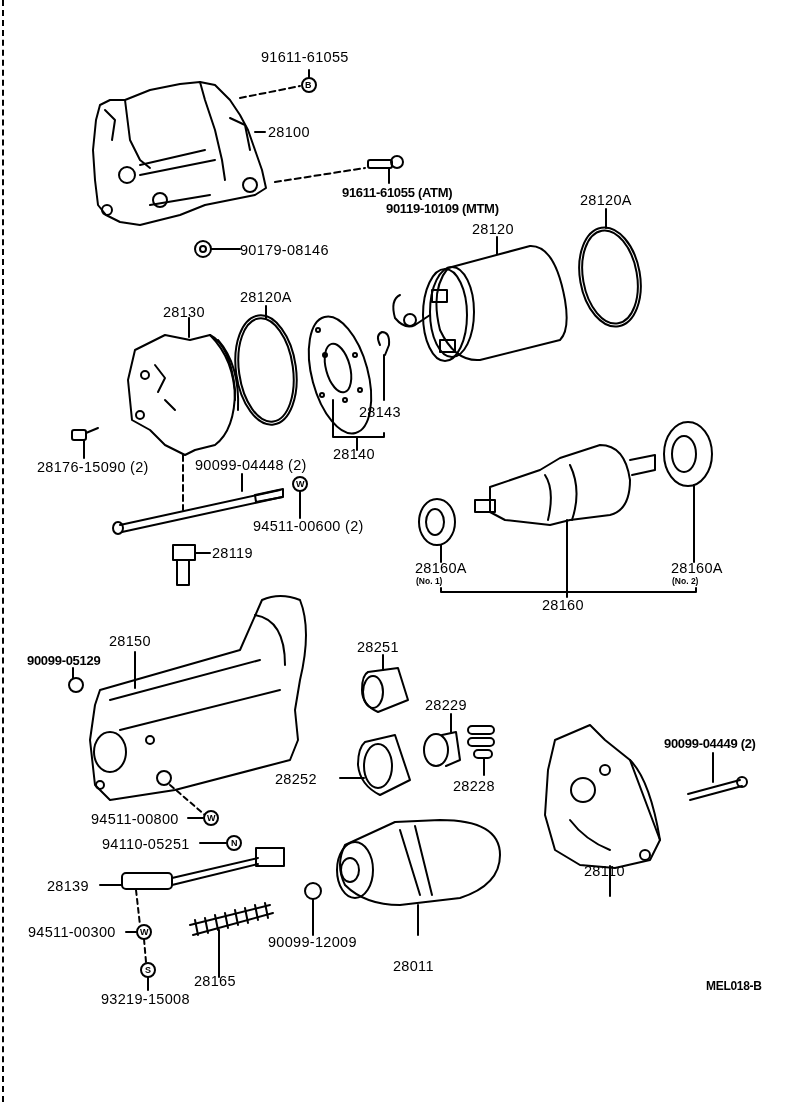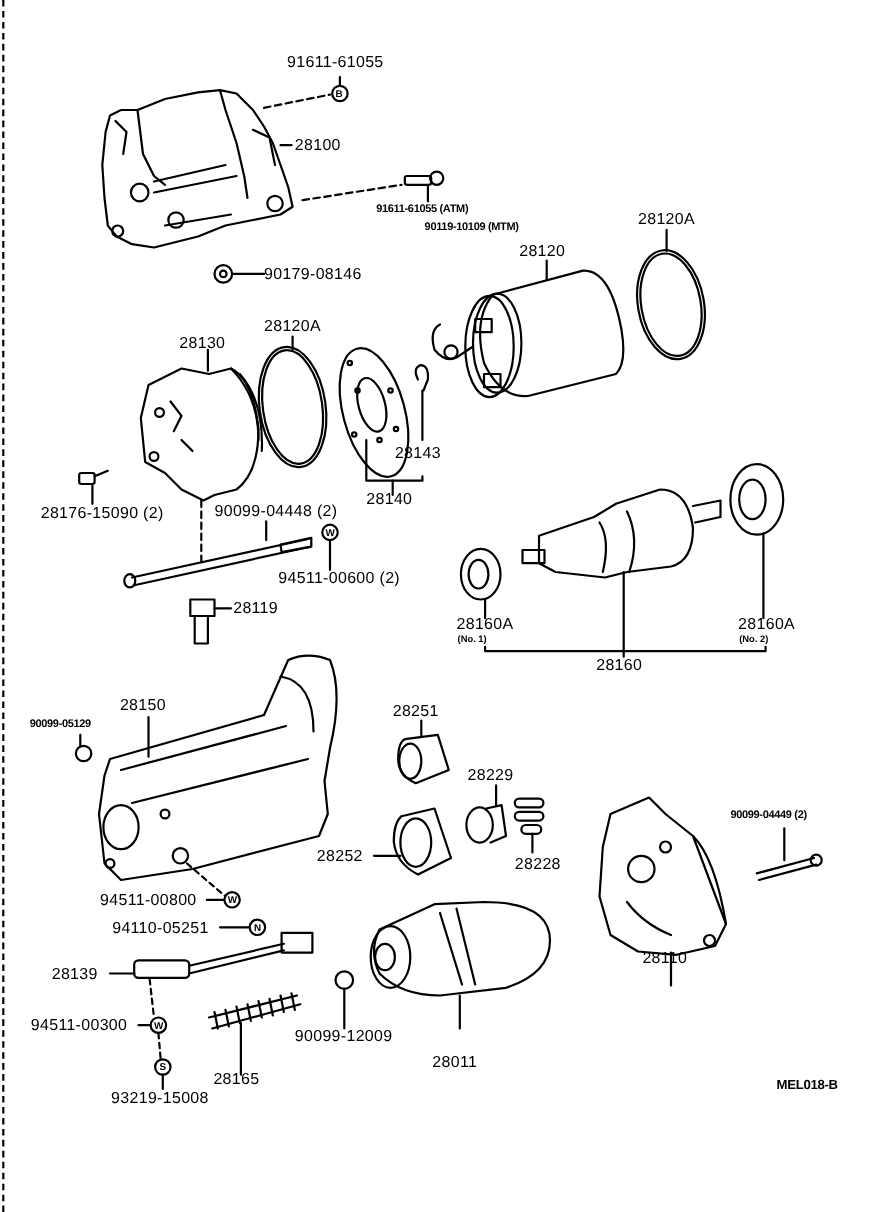--- a/index.html
+++ b/index.html
@@ -1,21 +1,21 @@
 <!DOCTYPE html>
 <html><head>
 <meta charset="utf-8">
 <style>
   html, body { margin:0; padding:0; background:#ffffff; }
   body { width:792px; height:1102px; position:relative; overflow:hidden;
          font-family:"Liberation Sans", "DejaVu Sans", sans-serif; color:#000; }
   #diagram { position:absolute; left:0; top:0; width:792px; height:1102px; }
   .lbl { position:absolute; font-weight:normal; font-size:14.5px; letter-spacing:0.3px; white-space:nowrap; line-height:1; }
   .sub { position:absolute; font-weight:bold; font-size:8.5px; white-space:nowrap; line-height:1; }
-  .code { position:absolute; font-weight:bold; font-size:10px; white-space:nowrap; line-height:1; letter-spacing:-0.3px; }
+  .code { position:absolute; font-weight:bold; font-size:13px; white-space:nowrap; line-height:1; letter-spacing:-0.3px; }
   .border-left { position:absolute; left:2px; top:0; width:0; height:1102px; border-left:2px dashed #000; }
 </style>
 </head>
 <body>
 
 <div class="border-left"></div>
 
 <svg id="diagram" viewBox="0 0 792 1102" fill="none" stroke="#000" stroke-width="2" stroke-linecap="round" stroke-linejoin="round">
 
   <g>
@@ -269,22 +269,22 @@
 <div class="lbl" style="left:212px;top:546px;">28119</div>
 <div class="lbl" style="left:415px;top:561px;">28160A</div>
 <div class="sub" style="left:416px;top:577px;">(No. 1)</div>
 <div class="lbl" style="left:671px;top:561px;">28160A</div>
 <div class="sub" style="left:672px;top:577px;">(No. 2)</div>
 <div class="lbl" style="left:542px;top:598px;">28160</div>
 <div class="lbl" style="left:109px;top:634px;">28150</div>
 <div class="code" style="left:27px;top:654px;">90099-05129</div>
 <div class="lbl" style="left:357px;top:640px;">28251</div>
 <div class="lbl" style="left:425px;top:698px;">28229</div>
-<div class="lbl" style="left:288px;top:772px;">28252</div>
-<div class="lbl" style="left:468px;top:779px;text-align:center;">28228</div>
+<div class="lbl" style="left:275px;top:772px;">28252</div>
+<div class="lbl" style="left:453px;top:779px;text-align:center;">28228</div>
 <div class="code" style="left:664px;top:737px;">90099-04449 (2)</div>
 <div class="lbl" style="left:91px;top:812px;">94511-00800</div>
 <div class="lbl" style="left:102px;top:837px;">94110-05251</div>
 <div class="lbl" style="left:47px;top:879px;">28139</div>
 <div class="lbl" style="left:28px;top:925px;">94511-00300</div>
 <div class="lbl" style="left:101px;top:992px;">93219-15008</div>
 <div class="lbl" style="left:194px;top:974px;">28165</div>
 <div class="lbl" style="left:268px;top:935px;">90099-12009</div>
 <div class="lbl" style="left:393px;top:939px;margin-top:20px;">28011</div>
 <div class="lbl" style="left:584px;top:864px;">28110</div>

